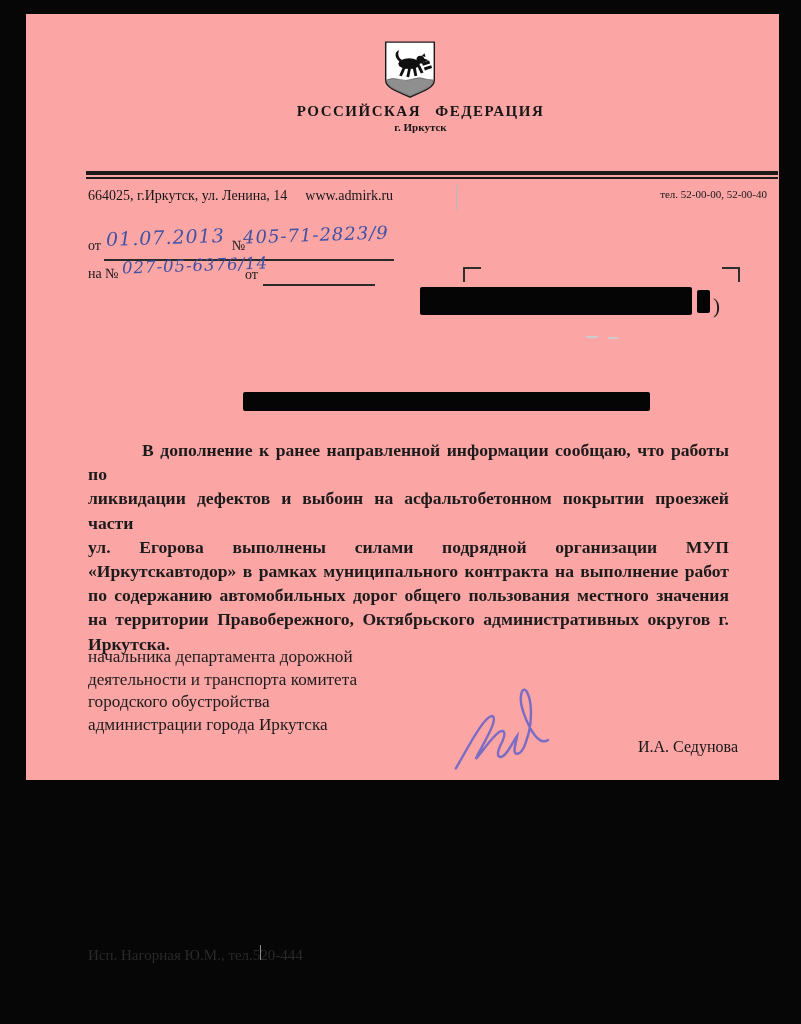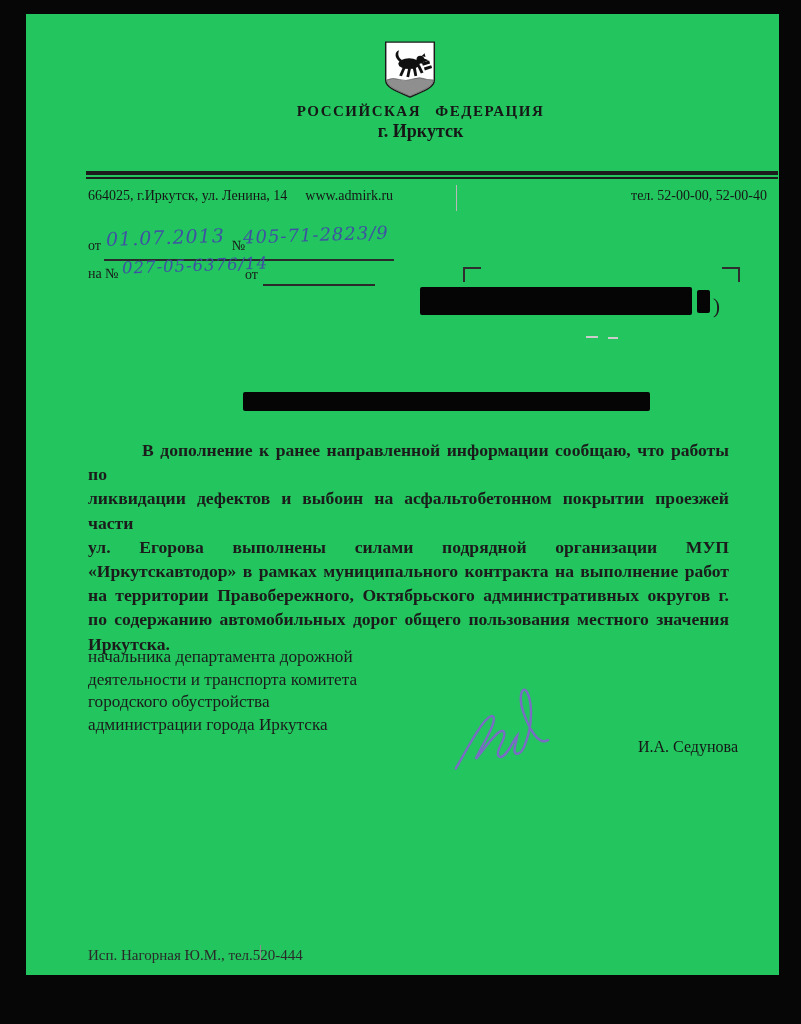--- a/index.html
+++ b/index.html
@@ -2,34 +2,34 @@
 <html><head>
 <meta charset="utf-8">
 <style>
   html,body{margin:0;padding:0;}
   body{
     width:801px;height:1024px;position:relative;overflow:hidden;
     background:#060606;
     font-family:"Liberation Serif","DejaVu Serif",serif;
   }
   .page{
-    position:absolute;left:26px;top:14px;width:753px;height:961px;
-    background:#22c55e;color:#161616;
+    position:absolute;left:26px;top:14px;width:753px;height:766px;
+    background:#fca5a5;color:#161616;
   }
   .abs{position:absolute;}
   .centered{left:0;width:100%;text-align:center;}
 
   
   .country{top:89px;font-weight:bold;font-size:15px;letter-spacing:1.5px;word-spacing:9px;transform:translateX(18px);}
-  .city{top:107px;font-weight:bold;font-size:18px;transform:translateX(18px);}
+  .city{top:107px;font-weight:bold;font-size:11px;transform:translateX(18px);}
   .admin{top:131px;font-weight:bold;font-size:21.5px;letter-spacing:0.55em;transform:translateX(12px);}
   .rule{top:157px;left:60px;width:692px;height:2px;border-top:4px solid #1c1c1c;border-bottom:2px solid #1c1c1c;}
   .addr-row{top:174px;left:62px;font-size:14px;}
   .addr-gap{display:inline-block;width:18px;}
-  .phone{top:174px;right:12px;font-size:14px;margin-left:28px;}
+  .phone{top:174px;right:12px;font-size:11px;margin-left:28px;}
   .vsep{top:171px;left:430px;width:1px;height:26px;background:#b9b9b9;}
 
   
   .reqlabel{font-size:14px;color:#1a1a1a;}
   .hand{
     font-family:"DejaVu Serif","Liberation Serif",serif;
     font-style:italic;color:#3f51a3;letter-spacing:1px;
     transform:rotate(-2deg);white-space:nowrap;
   }
   .hand-lg{font-size:19px;}
@@ -116,22 +116,22 @@
   <span class="abs paren" style="left:687px;top:280px;">)</span>
   <div class="abs scan-dash" style="left:560px;top:322px;width:12px;"></div>
   <div class="abs scan-dash" style="left:582px;top:323px;width:10px;"></div>
   <div class="abs redact" style="left:217px;top:378px;width:407px;height:19px;"></div>
 
   <div class="abs bodytext">
     <div class="jline first">В дополнение к ранее направленной информации сообщаю, что работы по</div>
     <div class="jline">ликвидации дефектов и выбоин на асфальтобетонном покрытии проезжей части</div>
     <div class="jline">ул. Егорова выполнены силами подрядной организации МУП</div>
     <div class="jline">«Иркутскавтодор» в рамках муниципального контракта на выполнение работ</div>
+    <div class="jline">по содержанию автомобильных дорог общего пользования местного значения</div>
     <div class="jline">на территории Правобережного, Октябрьского административных округов г.</div>
-    <div class="jline">по содержанию автомобильных дорог общего пользования местного значения</div>
     <div class="jline last">Иркутска.</div>
   </div>
 
   <div class="abs sigtitle">
     <div>начальника департамента дорожной</div>
     <div>деятельности и транспорта комитета</div>
     <div>городского обустройства</div>
     <div>администрации города Иркутска</div>
   </div>
 

